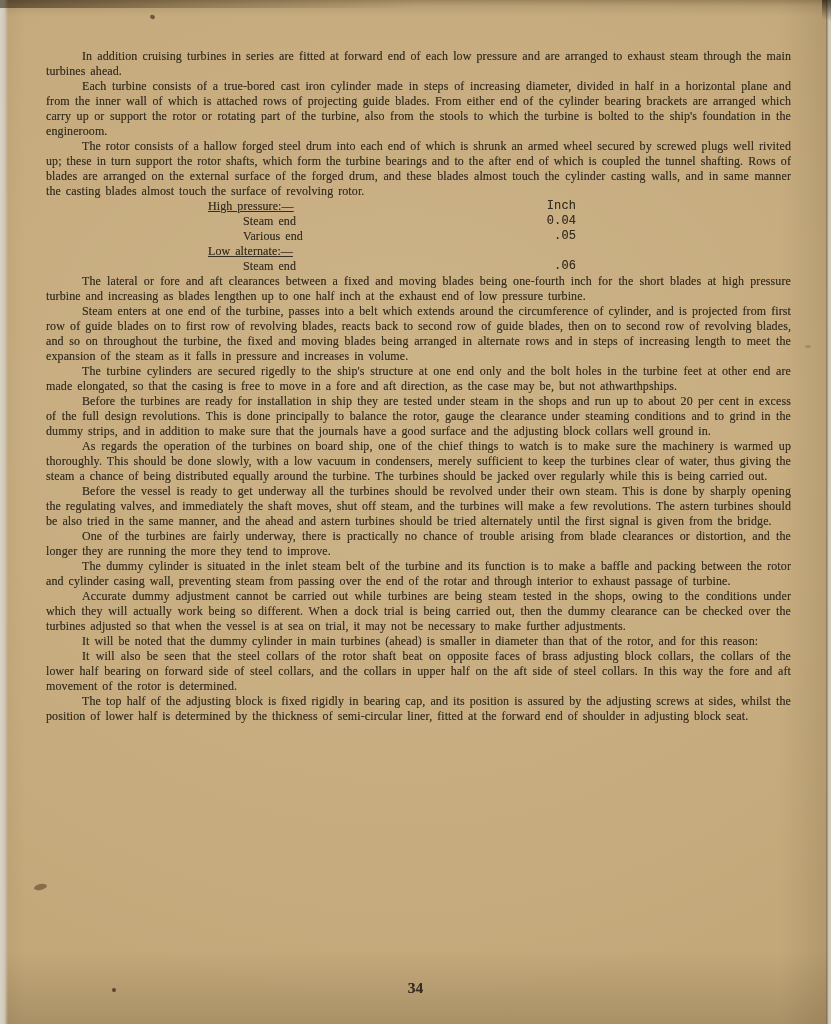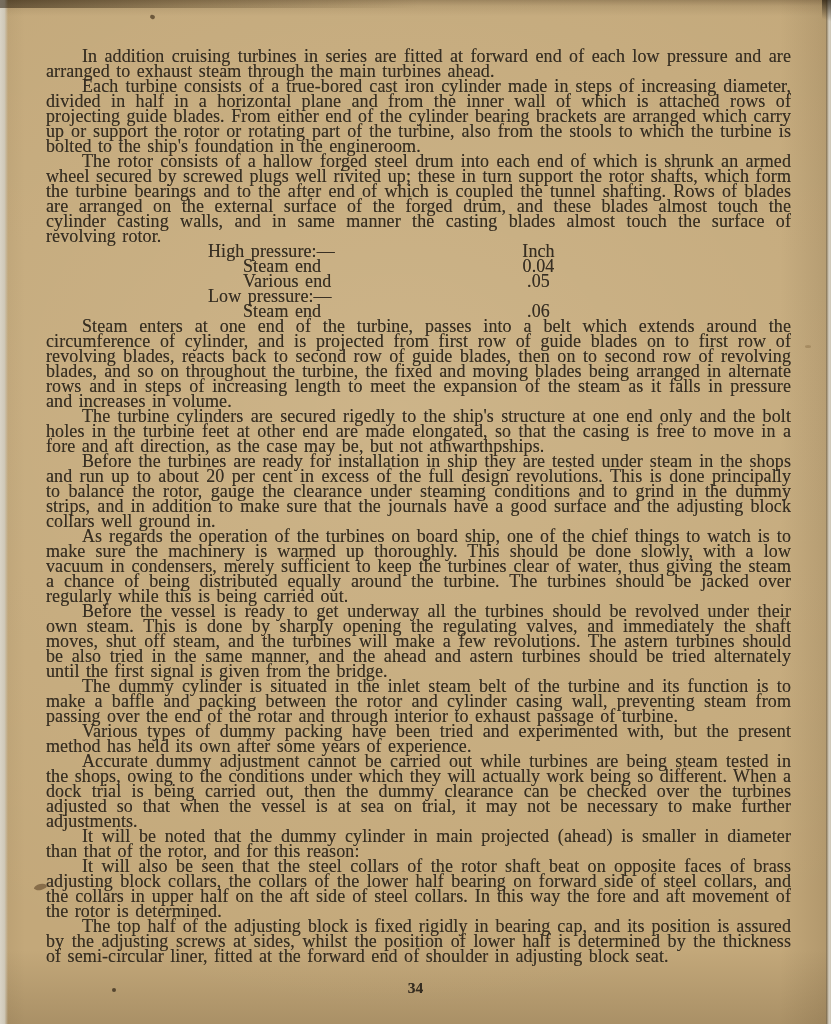--- a/index.html
+++ b/index.html
@@ -30,36 +30,37 @@
     background: linear-gradient(90deg, rgba(70,55,30,0.45) 0%, #d6d0c2 60%, #cdc6b6 100%);
   }
   .corner-notch {
     position: absolute; right: 0; top: 0; width: 9px; height: 26px;
     background: linear-gradient(200deg, rgba(30,22,10,0.75), rgba(30,22,10,0) 75%);
   }
   
   .text-block {
     position: absolute; left: 46px; right: 40px; top: 49px;
     color: #362e22;
-    font-size: 18px; line-height: 15px;
+    font-size: 12px; line-height: 15px;
     text-align: justify;
     letter-spacing: 0.1px; word-spacing: 1.8px;
     text-shadow: 0 0 0.5px rgba(54,46,34,0.55);
   }
   .text-block p { margin: 0; text-indent: 36px; }
   .text-block p.indented-note { margin-left: 47px; text-indent: 35px; }
   
   .clearance-table { margin: 0; }
   .trow { position: relative; text-align: left; }
   .tlabel { display: inline-block; }
-  .t-l1 .tlabel { margin-left: 162px; }
+  .t-l1 .tlabel { margin-left: 162px; text-decoration: underline; }
   .t-l2 .tlabel { margin-left: 197px; }
   .tvalue {
     position: absolute; left: 455px; top: 0; width: 75px;
-    text-align: center;
+    text-align: right;
+    font-family: Liberation Mono, monospace;
   }
   
   .footer {
     position: absolute; left: 0; right: 0; top: 979px;
     text-align: center;
     color: #342c20; font-size: 15.5px; font-weight: bold;
     text-shadow: 0 0 0.5px rgba(52,44,32,0.55);
   }
   
   .speck { position: absolute; border-radius: 50%; }
@@ -93,38 +94,39 @@
       </div>
       <div class="trow t-l2">
         <span class="tlabel">Steam end</span>
         <span class="tvalue">0.04</span>
       </div>
       <div class="trow t-l2">
         <span class="tlabel">Various end</span>
         <span class="tvalue">.05</span>
       </div>
       <div class="trow t-l1">
-        <span class="tlabel">Low pressure:—</span>
+        <span class="tlabel">Low alternate:—</span>
         <span class="tvalue"></span>
       </div>
       <div class="trow t-l2">
         <span class="tlabel">Steam end</span>
         <span class="tvalue">.06</span>
       </div>
     </section>
 
+    <p>The lateral or fore and aft clearances between a fixed and moving blades being one-fourth inch for the short blades at high pressure turbine and increasing as blades lengthen up to one half inch at the exhaust end of low pressure turbine.</p>
     <p>Steam enters at one end of the turbine, passes into a belt which extends around the circumference of cylinder, and is projected from first row of guide blades on to first row of revolving blades, reacts back to second row of guide blades, then on to second row of revolving blades, and so on throughout the turbine, the fixed and moving blades being arranged in alternate rows and in steps of increasing length to meet the expansion of the steam as it falls in pressure and increases in volume.</p>
     <p>The turbine cylinders are secured rigedly to the ship's structure at one end only and the bolt holes in the turbine feet at other end are made elongated, so that the casing is free to move in a fore and aft direction, as the case may be, but not athwarthpships.</p>
     <p>Before the turbines are ready for installation in ship they are tested under steam in the shops and run up to about 20 per cent in excess of the full design revolutions. This is done principally to balance the rotor, gauge the clearance under steaming conditions and to grind in the dummy strips, and in addition to make sure that the journals have a good surface and the adjusting block collars well ground in.</p>
     <p>As regards the operation of the turbines on board ship, one of the chief things to watch is to make sure the machinery is warmed up thoroughly. This should be done slowly, with a low vacuum in condensers, merely sufficient to keep the turbines clear of water, thus giving the steam a chance of being distributed equally around the turbine. The turbines should be jacked over regularly while this is being carried out.</p>
     <p>Before the vessel is ready to get underway all the turbines should be revolved under their own steam. This is done by sharply opening the regulating valves, and immediately the shaft moves, shut off steam, and the turbines will make a few revolutions. The astern turbines should be also tried in the same manner, and the ahead and astern turbines should be tried alternately until the first signal is given from the bridge.</p>
+    <p>One of the turbines are fairly underway, there is practically no chance of trouble arising from blade clearances or distortion, and the longer they are running the more they tend to improve.</p>
     <p>The dummy cylinder is situated in the inlet steam belt of the turbine and its function is to make a baffle and packing between the rotor and cylinder casing wall, preventing steam from passing over the end of the rotar and through interior to exhaust passage of turbine.</p>
-    <p>Various types of dummy packing have been tried and experimented with, but the present method has held its own after some years of experience.</p>
     <p>Accurate dummy adjustment cannot be carried out while turbines are being steam tested in the shops, owing to the conditions under which they will actually work being so different. When a dock trial is being carried out, then the dummy clearance can be checked over the turbines adjusted so that when the vessel is at sea on trial, it may not be necessary to make further adjustments.</p>
-    <p>It will be noted that the dummy cylinder in main projected (ahead) is smaller in diameter than that of the rotor, and for this reason:</p>
+    <p>It will be noted that the dummy cylinder in main turbines (ahead) is smaller in diameter than that of the rotor, and for this reason:</p>
     <p>It will also be seen that the steel collars of the rotor shaft beat on opposite faces of brass adjusting block collars, the collars of the lower half bearing on forward side of steel collars, and the collars in upper half on the aft side of steel collars. In this way the fore and aft movement of the rotor is determined.</p>
     <p>The top half of the adjusting block is fixed rigidly in bearing cap, and its position is assured by the adjusting screws at sides, whilst the position of lower half is determined by the thickness of semi-circular liner, fitted at the forward end of shoulder in adjusting block seat.</p>
   </main>
 
   <footer class="footer">
     <span>34</span>
   </footer>
 </div>
 
 </body></html>

